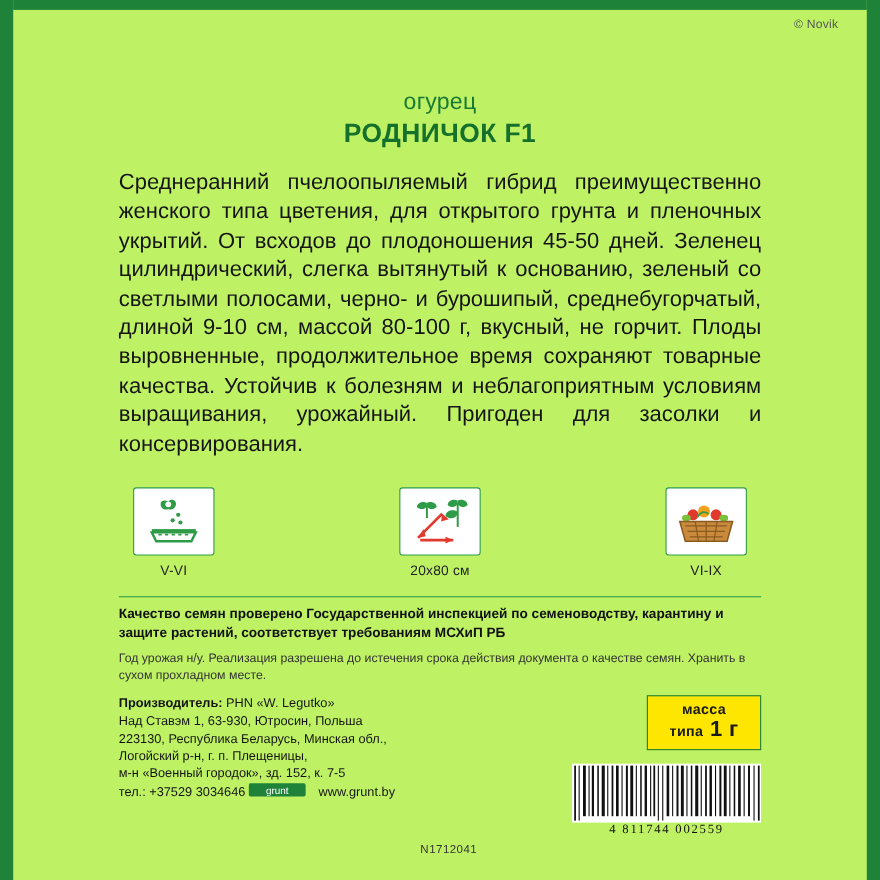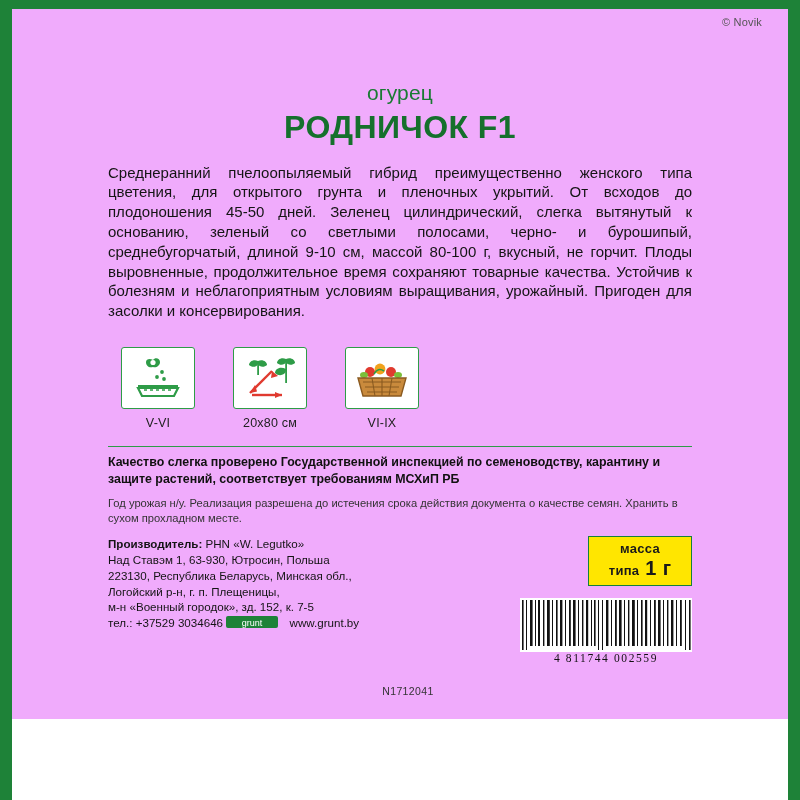--- a/index.html
+++ b/index.html
@@ -12,22 +12,22 @@
     background: #ffffff;
     font-family: "Liberation Sans", sans-serif;
     color: #1a1a1a;
     position: relative;
     overflow: hidden;
   }
   .packet {
     position: absolute;
     left: 0; top: 0;
     width: 800px;
-    height: 719px;
-    background: #f0abfc;
+    height: 800px;
+    background: #bef264;
   }
   
   .edge-bar {
     position: absolute;
     top: 0;
     width: 12px;
     height: 800px;
     background: #1e8238;
   }
   .edge-bar.left { left: 0; }
@@ -63,43 +63,43 @@
     margin-bottom: 16px;
   }
   .crop-name {
     font-size: 21px;
     color: #1a7a33;
     font-weight: normal;
     letter-spacing: .2px;
     line-height: 1.2;
   }
   .variety-name {
-    font-size: 32px;
+    font-size: 24px;
     color: #15702c;
     font-weight: bold;
     letter-spacing: .4px;
     margin-top: 3px;
     line-height: 1.2;
   }
 
   .description {
-    font-size: 15px;
+    font-size: 20px;
     line-height: 1.32;
     text-align: justify;
     text-justify: inter-word;
     color: #151515;
     margin-top: 2px;
   }
   .description p { margin: 0; }
 
   
   .pictos {
     margin-top: 26px;
     display: flex;
-    justify-content: flex-start;
+    justify-content: space-between;
     gap: 12px;
   }
   .picto {
     width: 100px;
     text-align: center;
   }
   .picto-box {
     width: 74px;
     height: 62px;
     margin: 0 auto;
@@ -298,21 +298,21 @@
             <path d="M4 22 h48 l-5 18 h-38 z" fill="none" stroke="#8a5a20" stroke-width="1.4"></path>
             <path d="M9 26 h38 M11 31 h34 M13 36 h30" stroke="#8a5a20" stroke-width="1.1"></path>
             <path d="M18 22 l3 18 M28 22 l0 18 M38 22 l-3 18" stroke="#8a5a20" stroke-width="1.1"></path>
           </svg>
         </div>
         <div class="picto-label">VI-IX</div>
       </div>
 
     </div>
 
-    <div class="quality">Качество слегка проверено Государственной инспекцией по семеноводству, карантину и защите растений, соответствует требованиям МСХиП РБ</div>
+    <div class="quality">Качество семян проверено Государственной инспекцией по семеноводству, карантину и защите растений, соответствует требованиям МСХиП РБ</div>
 
     <div class="legal">Год урожая н/у. Реализация разрешена до истечения срока действия документа о качестве семян. Хранить в сухом прохладном месте.</div>
 
     <div class="footer">
 
       <div class="addr">
         <div class="row">
           <b>Производитель:</b>
           <span>PHN «W. Legutko»</span>
         </div>

